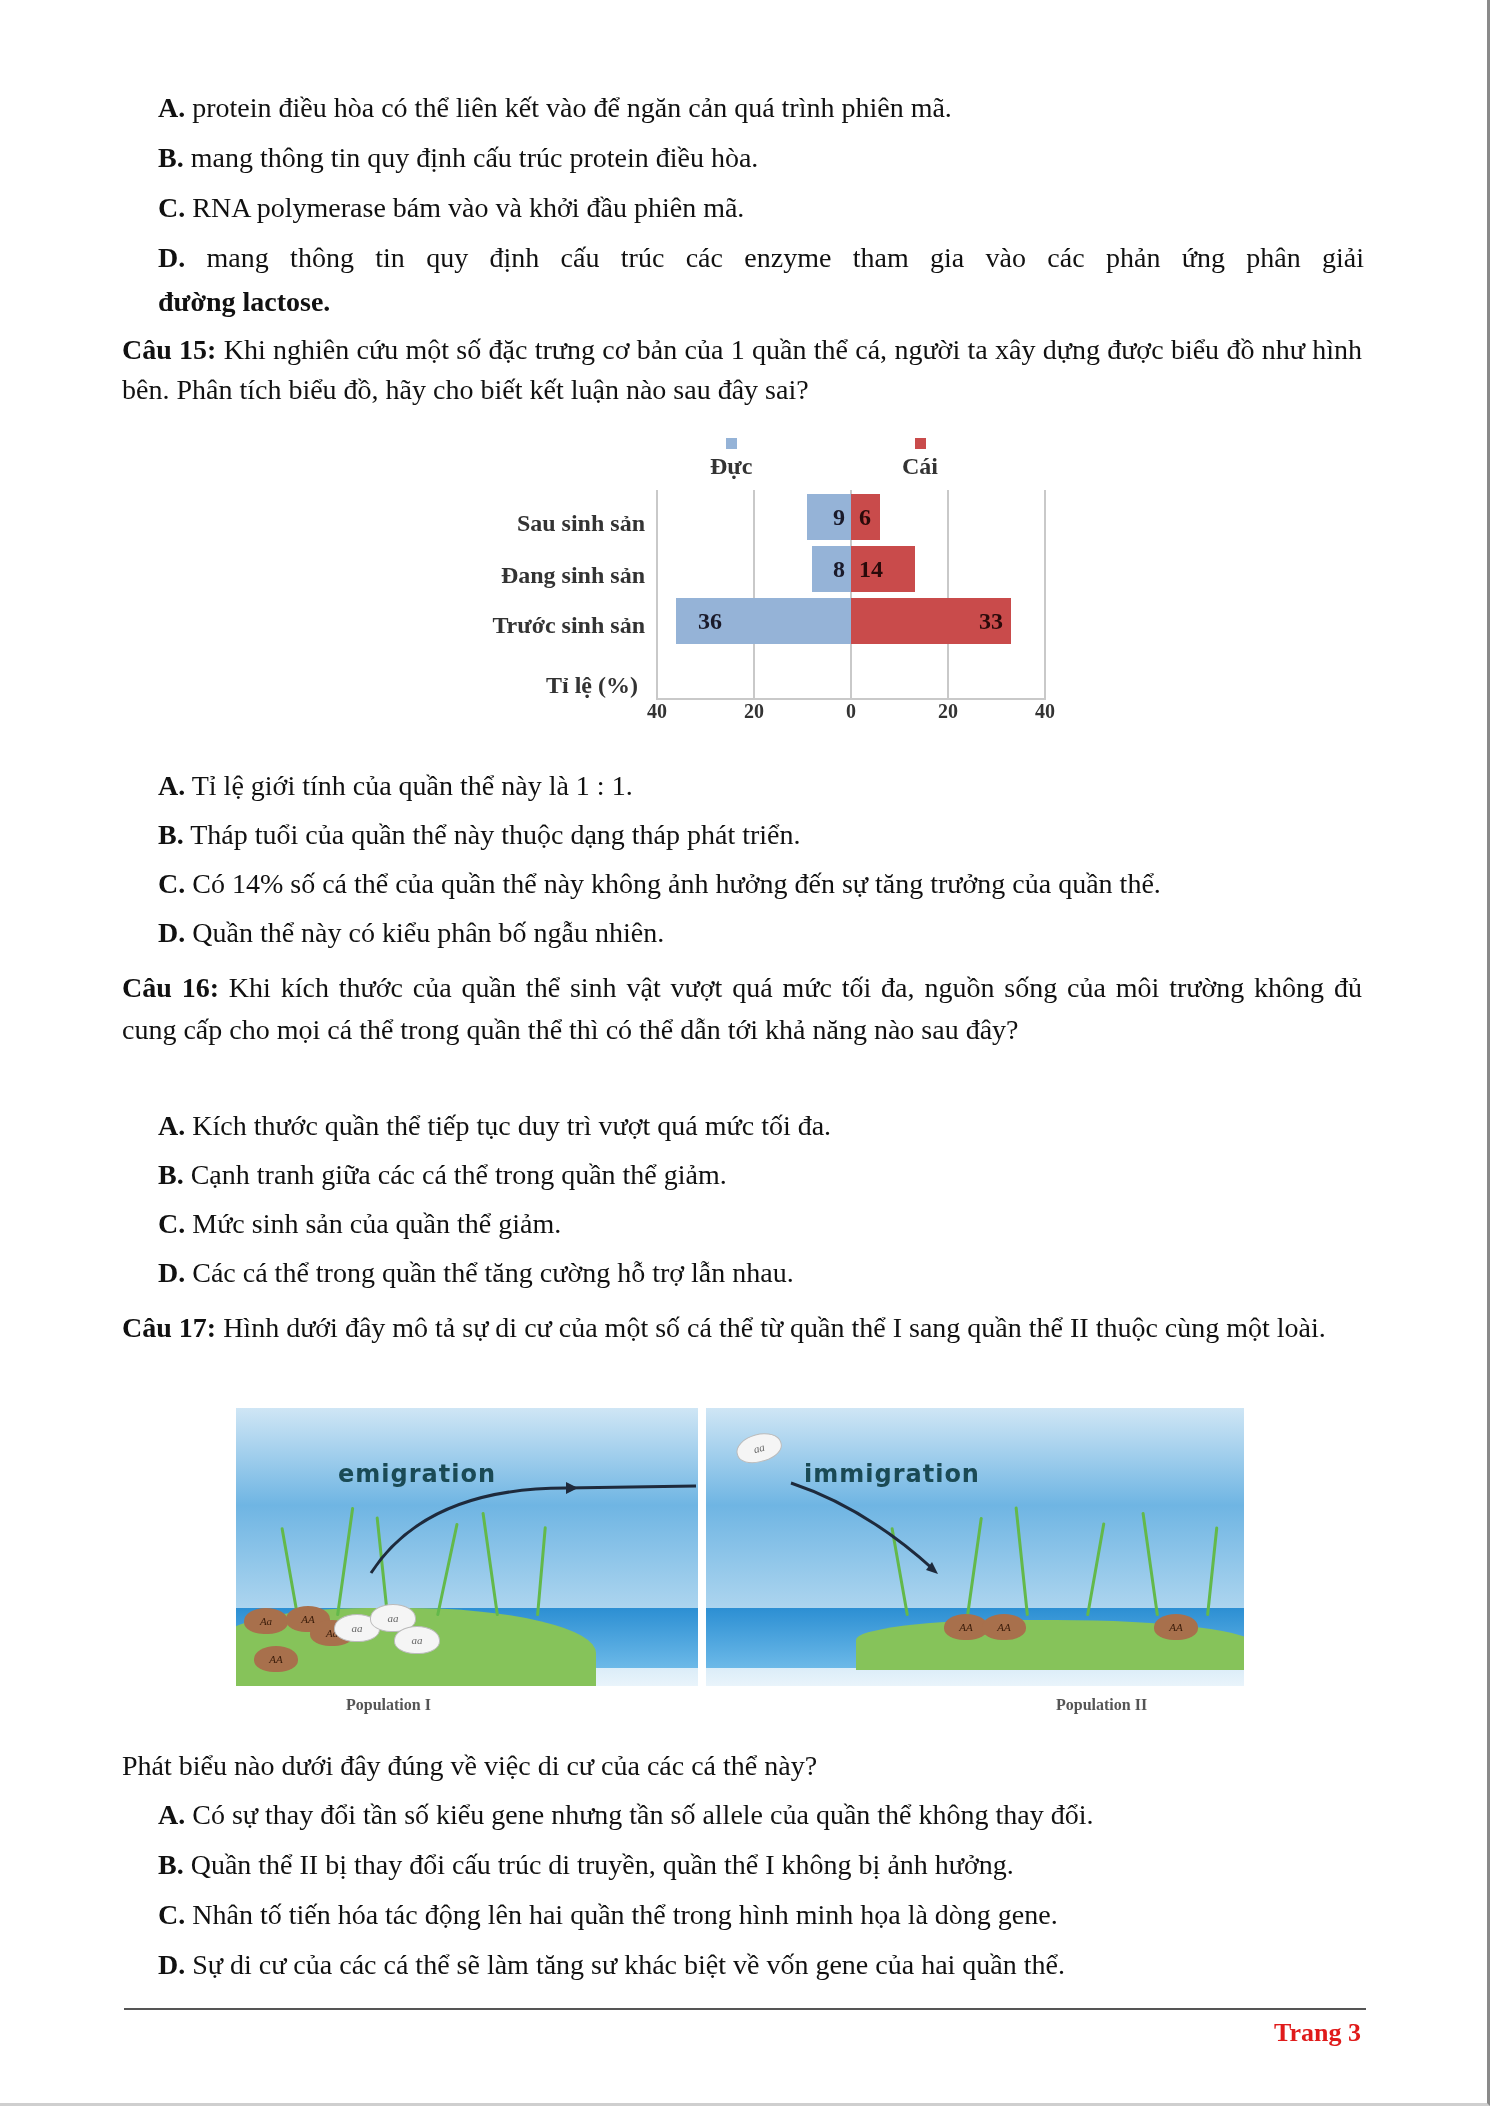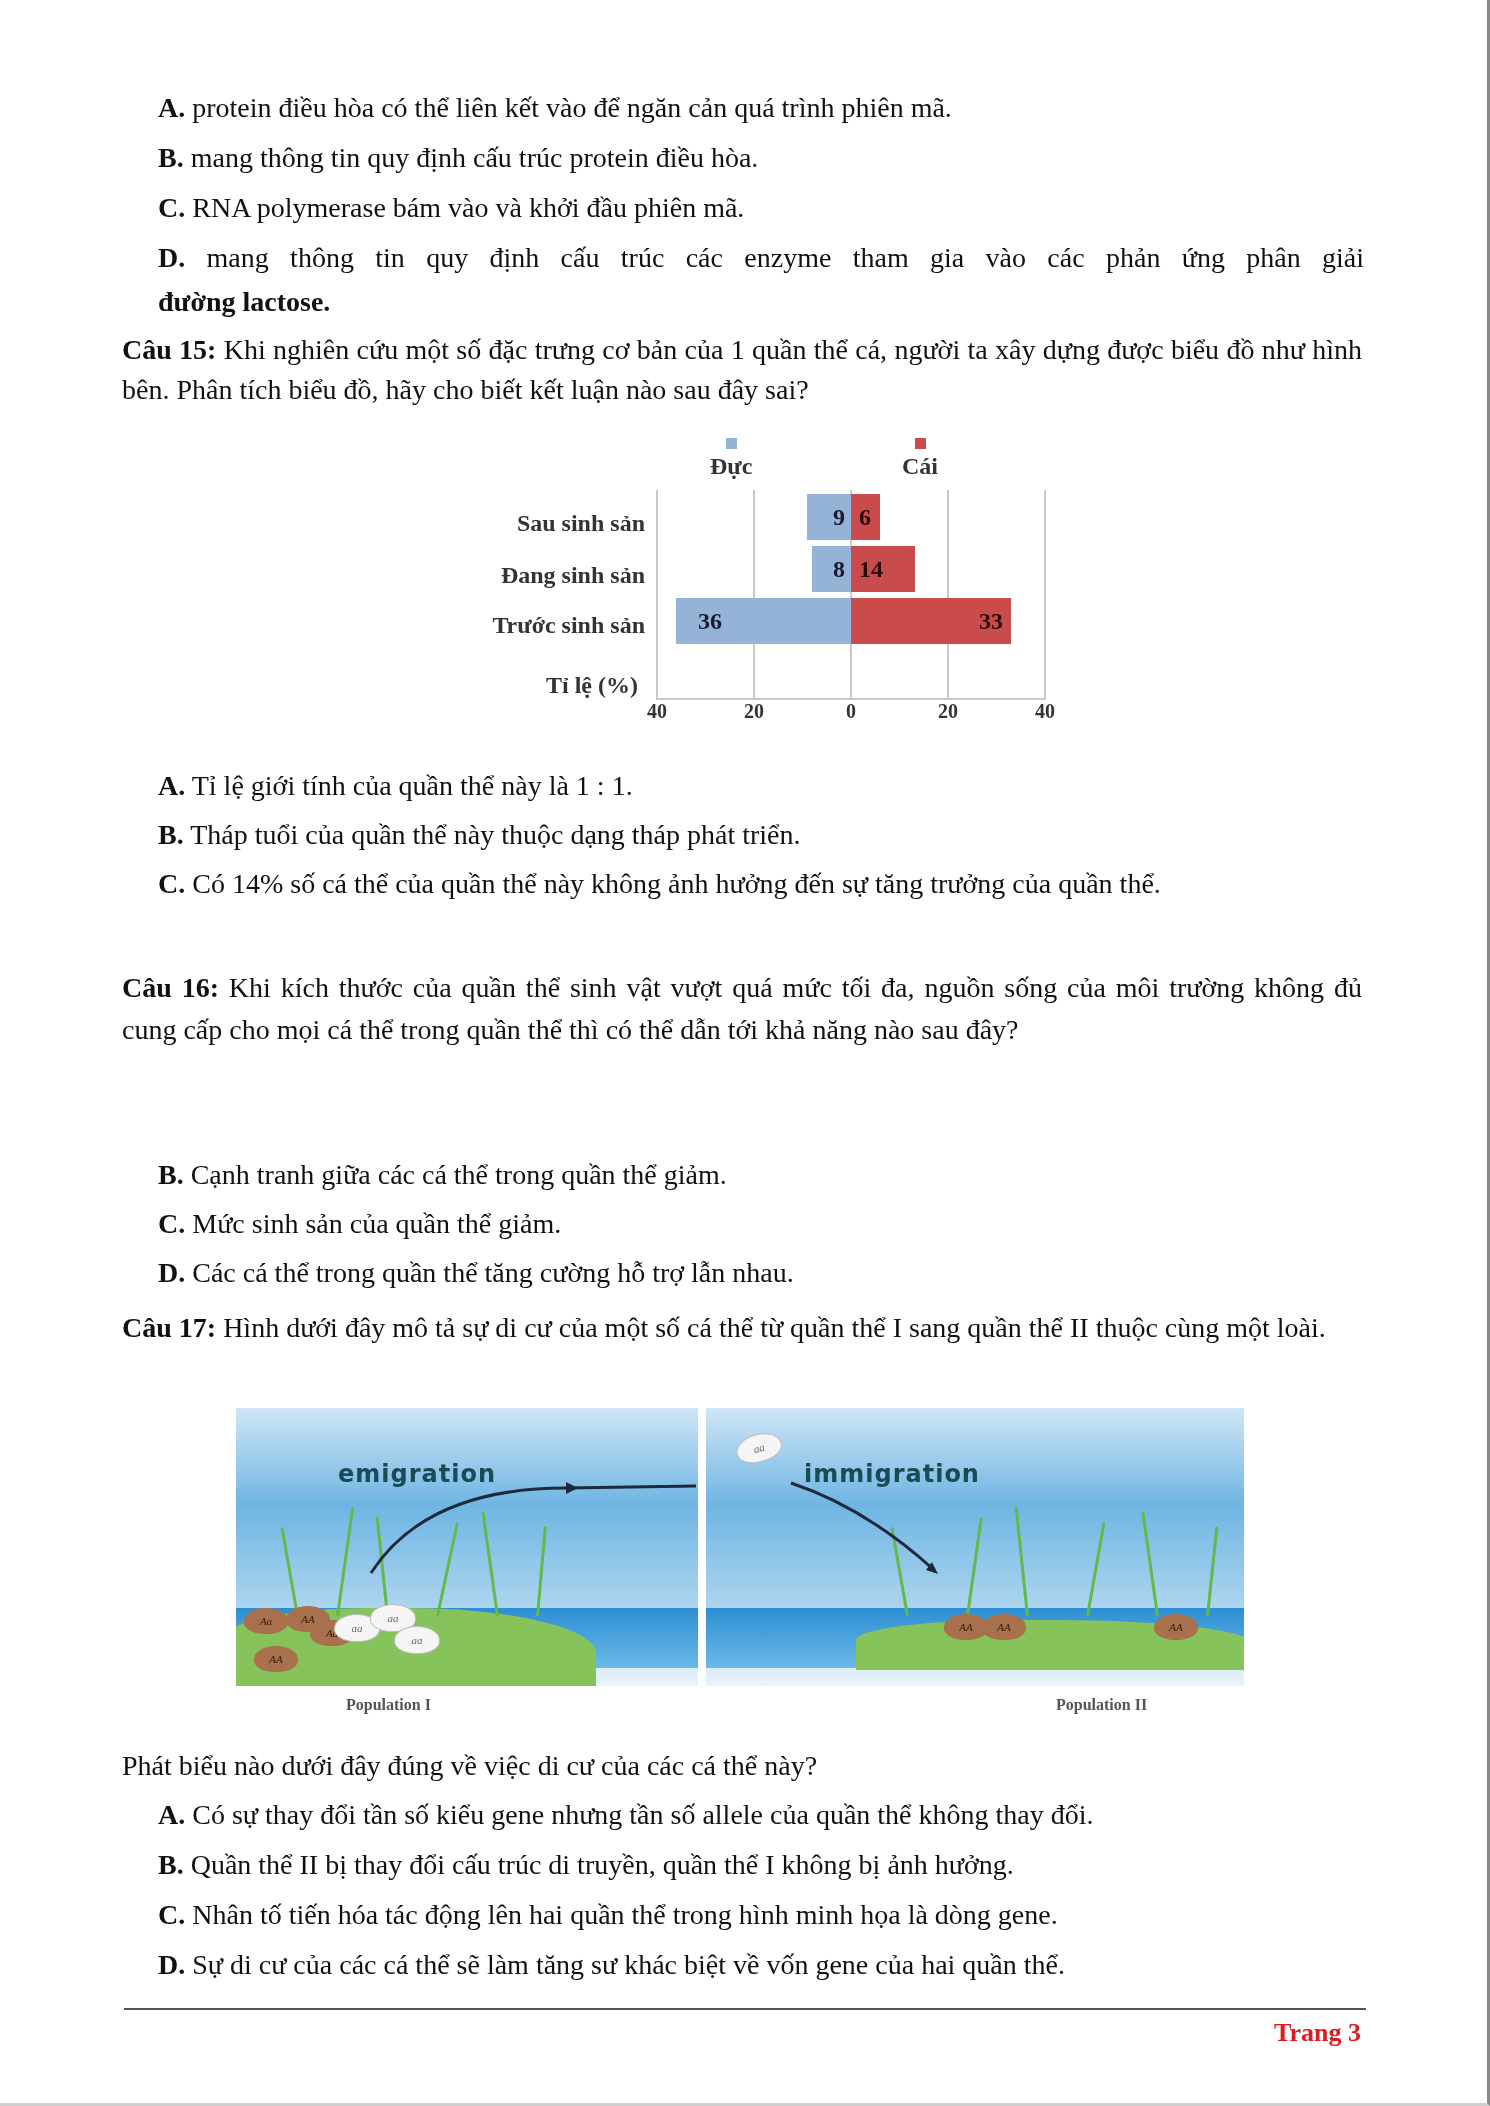--- a/index.html
+++ b/index.html
@@ -90,22 +90,24 @@
     <div class="tick" style="left:237px">40</div>
     <div class="tick" style="left:334px">20</div>
     <div class="tick" style="left:431px">0</div>
     <div class="tick" style="left:528px">20</div>
     <div class="tick" style="left:625px">40</div>
   </div>
 
   <div class="line opt" style="top:766px"><b>A.</b><span> Tỉ lệ giới tính của quần thể này là 1 : 1.</span></div>
   <div class="line opt" style="top:815px"><b>B.</b><span> Tháp tuổi của quần thể này thuộc dạng tháp phát triển.</span></div>
   <div class="line opt" style="top:864px"><b>C.</b><span> Có 14% số cá thể của quần thể này không ảnh hưởng đến sự tăng trưởng của quần thể.</span></div>
+  <div class="line opt" style="top:913px"><b>D.</b><span> Quần thể này có kiểu phân bố ngẫu nhiên.</span></div>
 
   <div class="line q" style="top:967px; line-height:42px;"><b>Câu 16:</b><span> Khi kích thước của quần thể sinh vật vượt quá mức tối đa, nguồn sống của môi trường  không đủ cung cấp cho mọi cá thể trong quần thể thì có thể dẫn tới khả năng nào sau đây?</span></div>
+  <div class="line opt" style="top:1106px"><b>A.</b><span> Kích thước quần thể tiếp tục duy trì vượt quá mức tối đa.</span></div>
   <div class="line opt" style="top:1155px"><b>B.</b><span> Cạnh tranh giữa các cá thể trong quần thể giảm.</span></div>
   <div class="line opt" style="top:1204px"><b>C.</b><span> Mức sinh sản của quần thể giảm.</span></div>
   <div class="line opt" style="top:1253px"><b>D.</b><span> Các cá thể trong quần thể tăng cường hỗ trợ lẫn nhau.</span></div>
 
   <div class="line q" style="top:1307px; line-height:42px;"><b>Câu 17:</b><span> Hình dưới đây mô tả sự di cư của một số cá thể từ quần thể I sang quần thể II thuộc cùng một loài.</span></div>
 
   <div class="illus">
     <div class="panel p1">
       <div class="water" style="left:0; top:200px; width:462px;"></div>
       <div class="land" style="left:-20px; top:200px; width:380px; height:90px;"></div>

